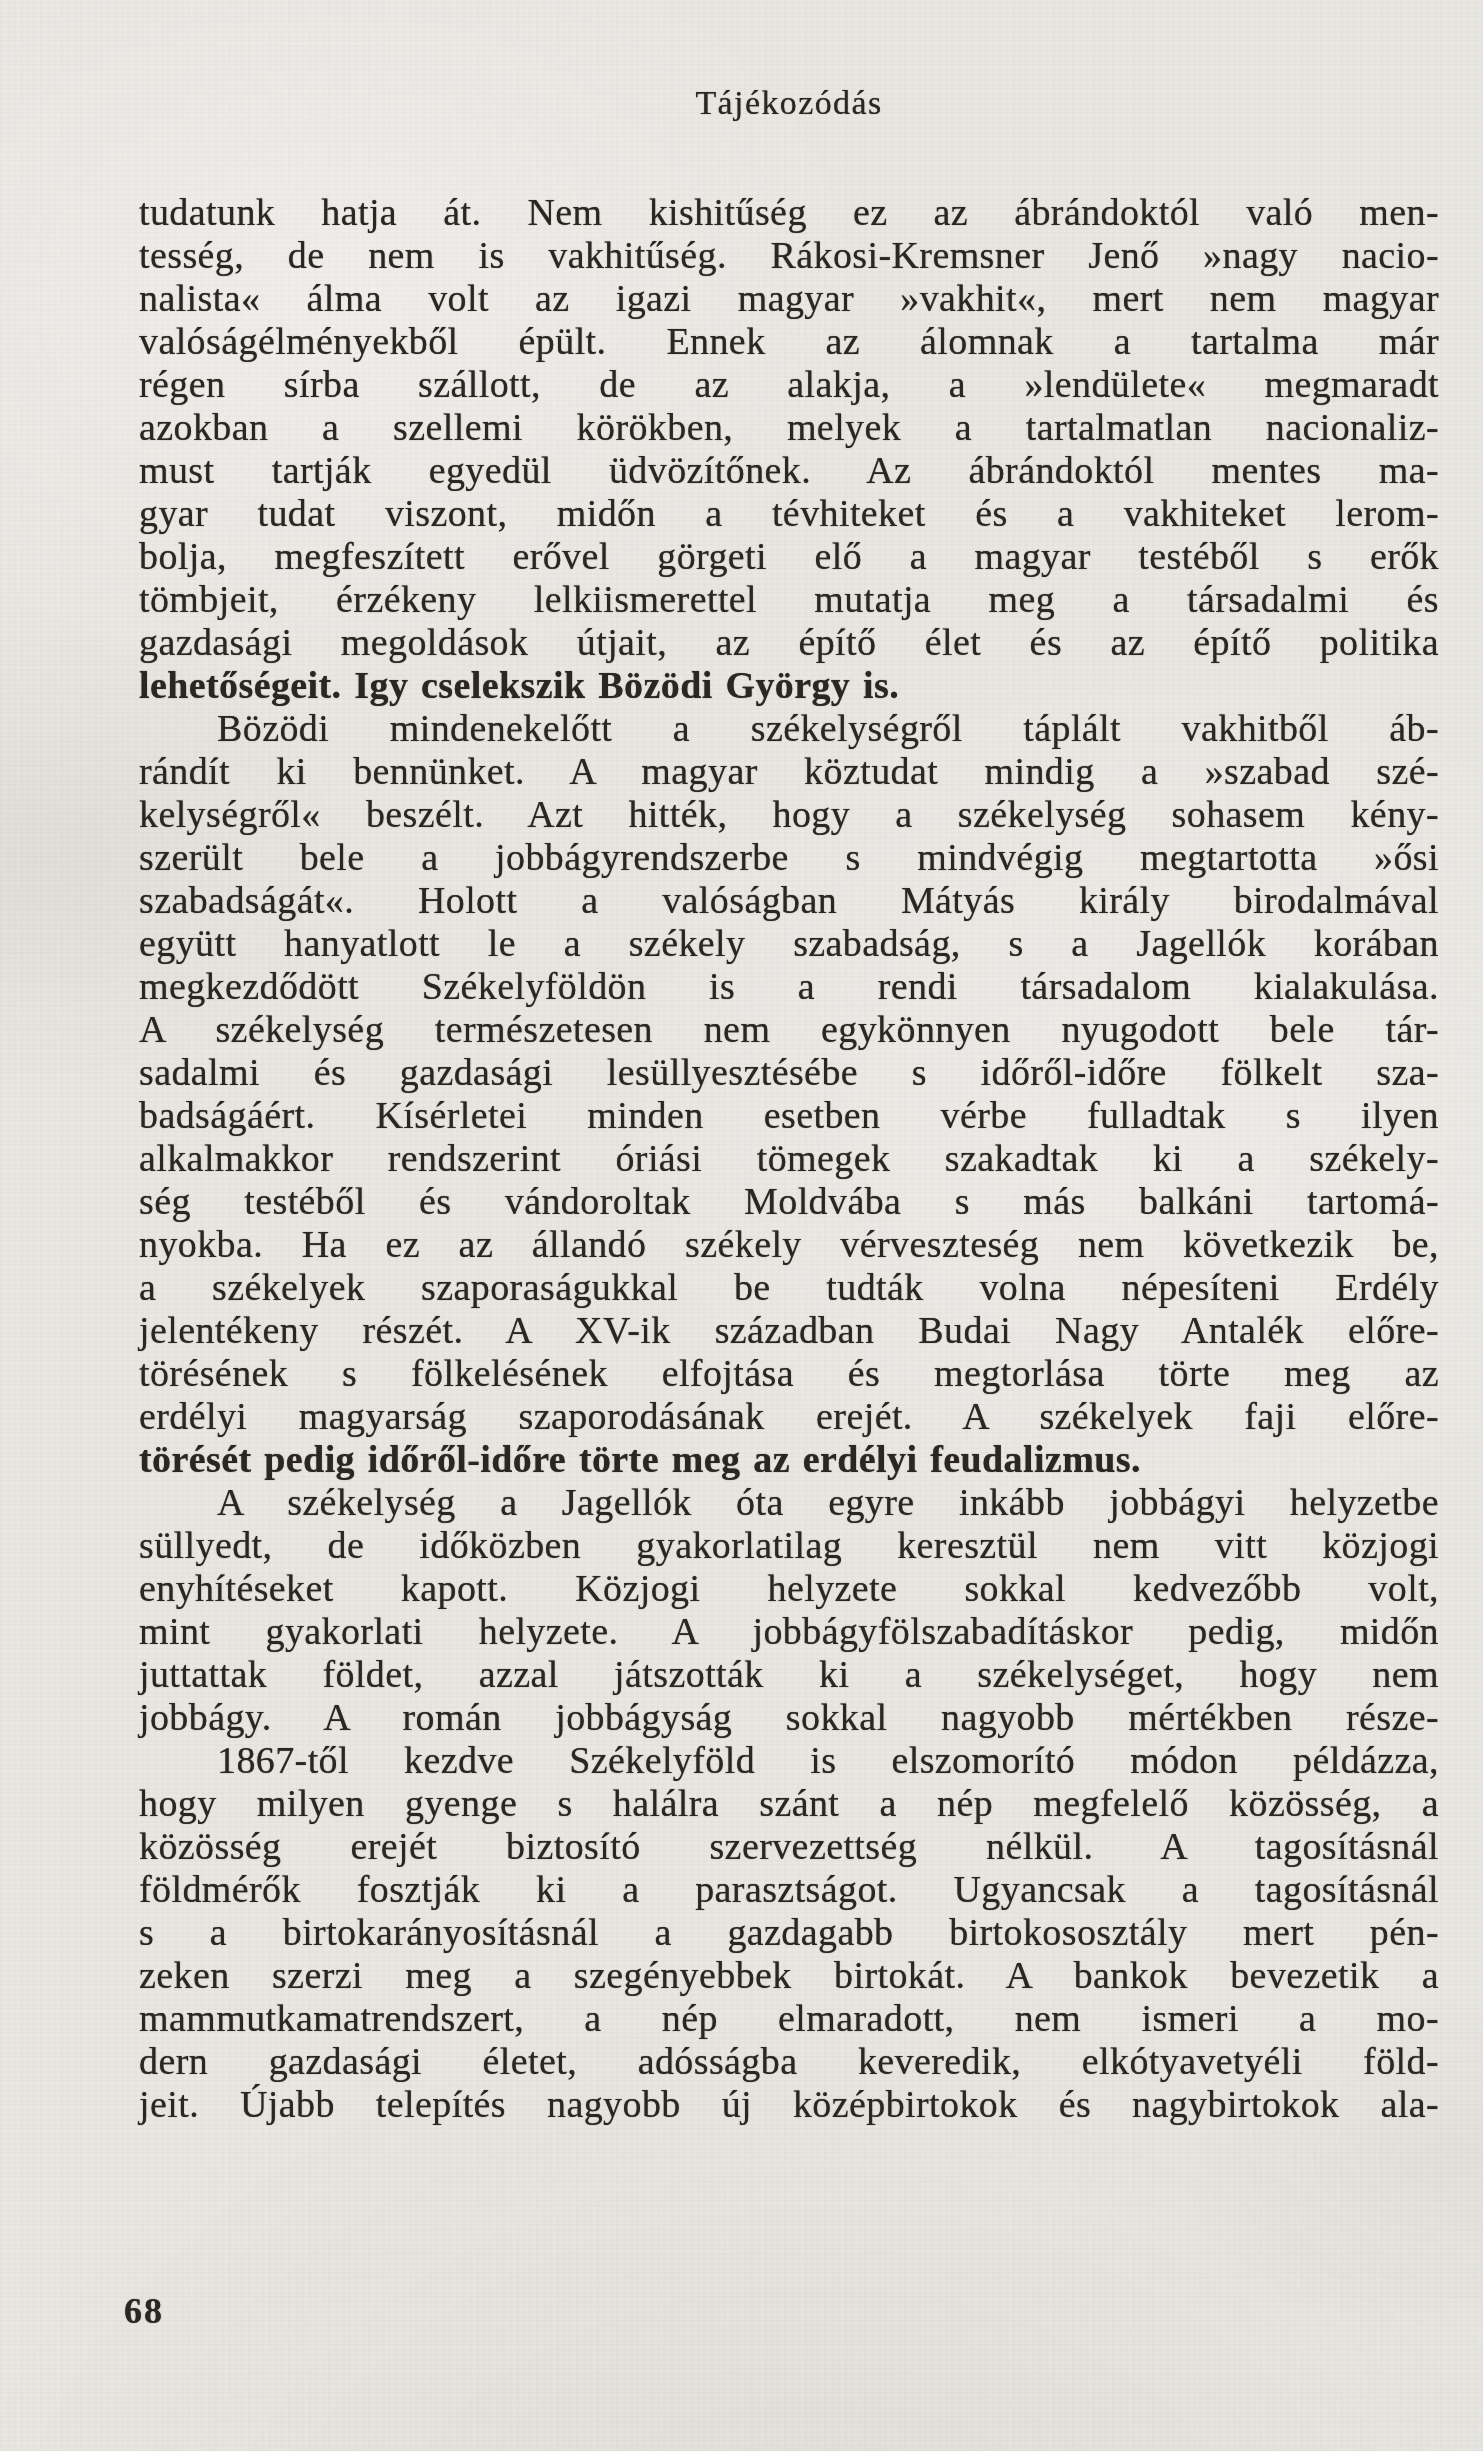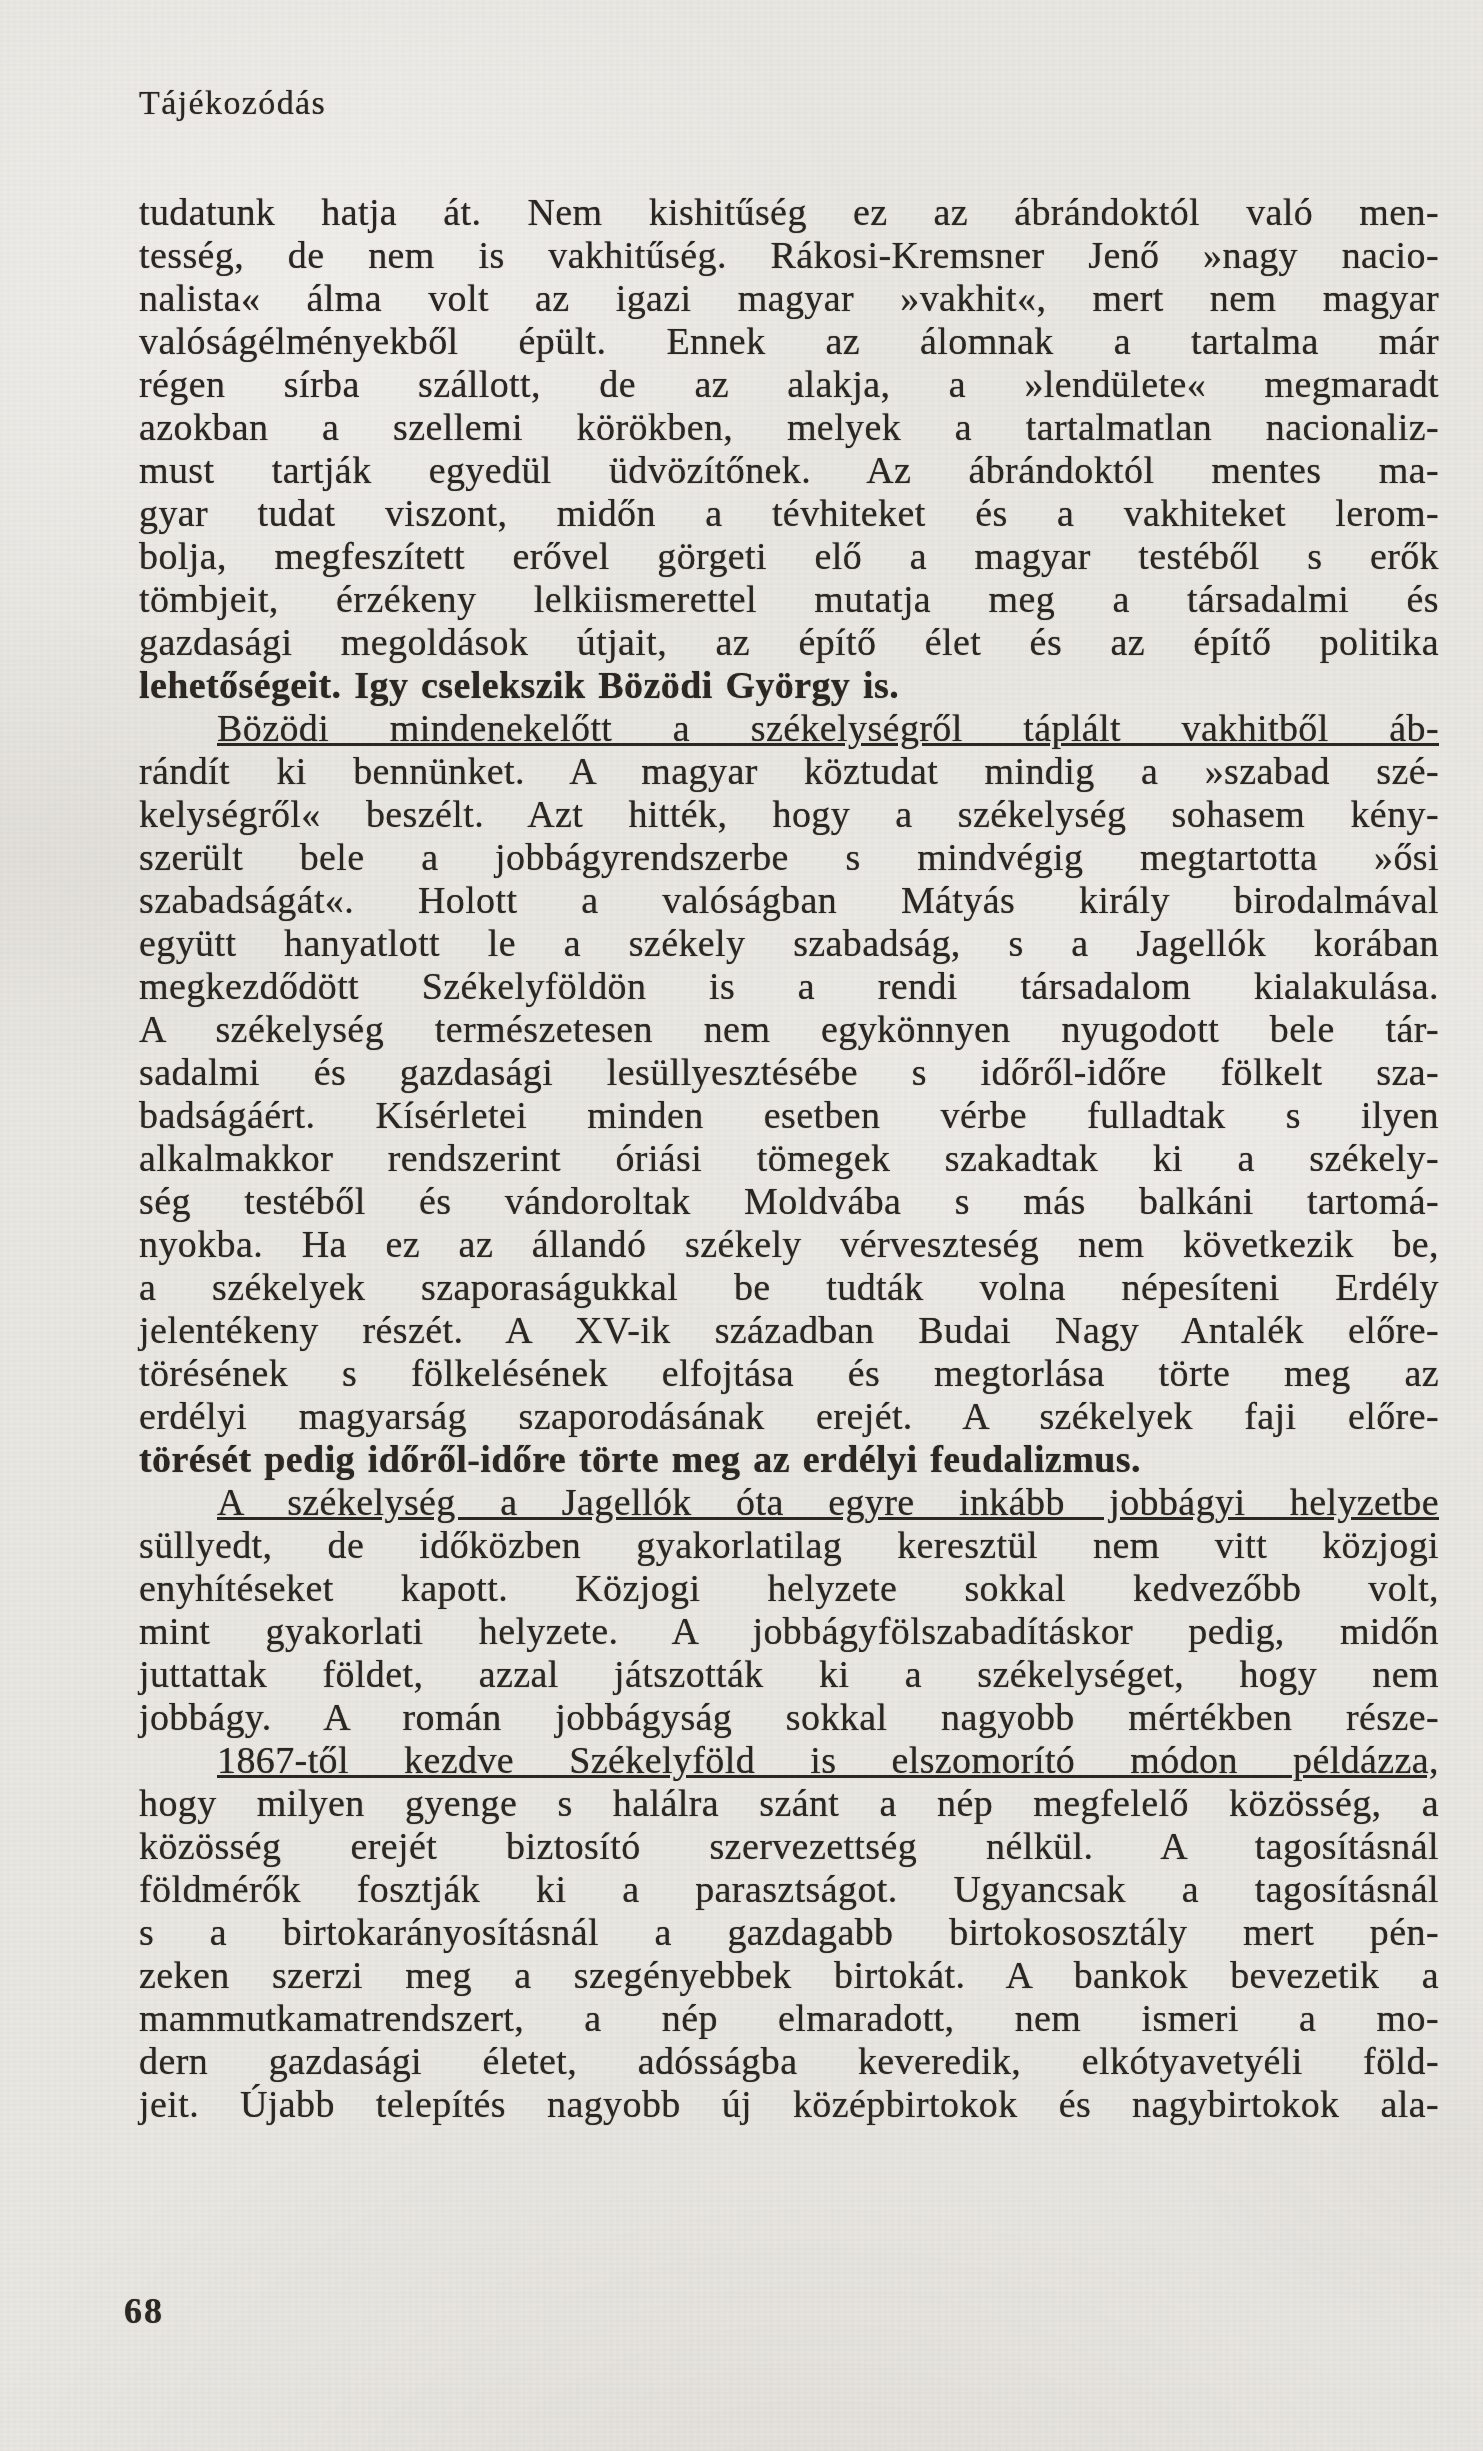--- a/index.html
+++ b/index.html
@@ -12,30 +12,30 @@
       radial-gradient(ellipse 956px 765px at 78% 45%, rgba(255,255,255,0.20), transparent 60%),
       radial-gradient(ellipse 478px 335px at 2% 35%, rgba(110,104,95,0.07), transparent 70%),
       radial-gradient(ellipse 1243px 956px at 55% 108%, rgba(120,113,102,0.07), transparent 72%),
       radial-gradient(ellipse 401px 249px at 98% 88%, rgba(118,112,102,0.05), transparent 70%),
       repeating-linear-gradient(0deg, rgba(60,55,48,0.014) 0 1.9px, rgba(255,255,255,0.012) 1.9px 4.8px),
       repeating-linear-gradient(90deg, rgba(60,55,48,0.011) 0 2.9px, rgba(255,255,255,0.010) 2.9px 6.7px);
   }
   .ink{color:#2b2622;text-shadow:0 0 1px rgba(43,37,30,0.75);}
   .running-head{
     position:absolute;top:84px;left:139px;width:1300px;
-    text-align:left;font-size:34px;letter-spacing:1.4px;
+    text-align:center;font-size:34px;letter-spacing:1.4px;
   }
   .body-text{
     position:absolute;top:191px;left:139px;width:1300px;
     font-size:38px;line-height:43px;
     letter-spacing:0.4px;word-spacing:2.9px;
   }
   .line{text-align:justify;text-align-last:justify;white-space:normal;}
   .line.para-end{text-align-last:left;font-weight:bold;}
-  .line.indent{text-indent:78px;text-decoration:underline;}
+  .line.indent{text-indent:78px;}
   .page-number{
     position:absolute;left:124px;top:2290px;
     font-size:36px;font-weight:bold;letter-spacing:1.9px;
   }
 </style>
 </head>
 <body>
 
 <div class="running-head ink">Tájékozódás</div>
 

